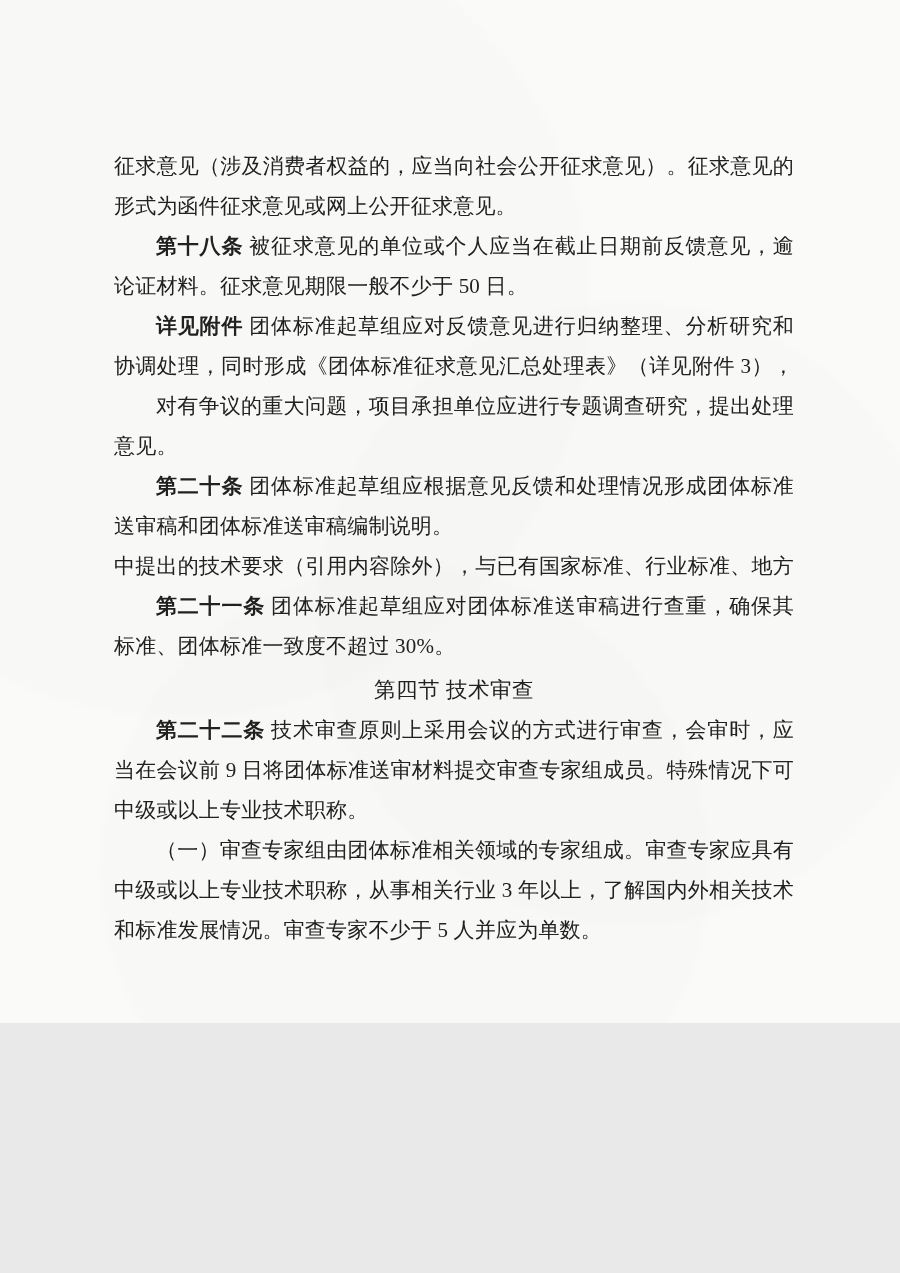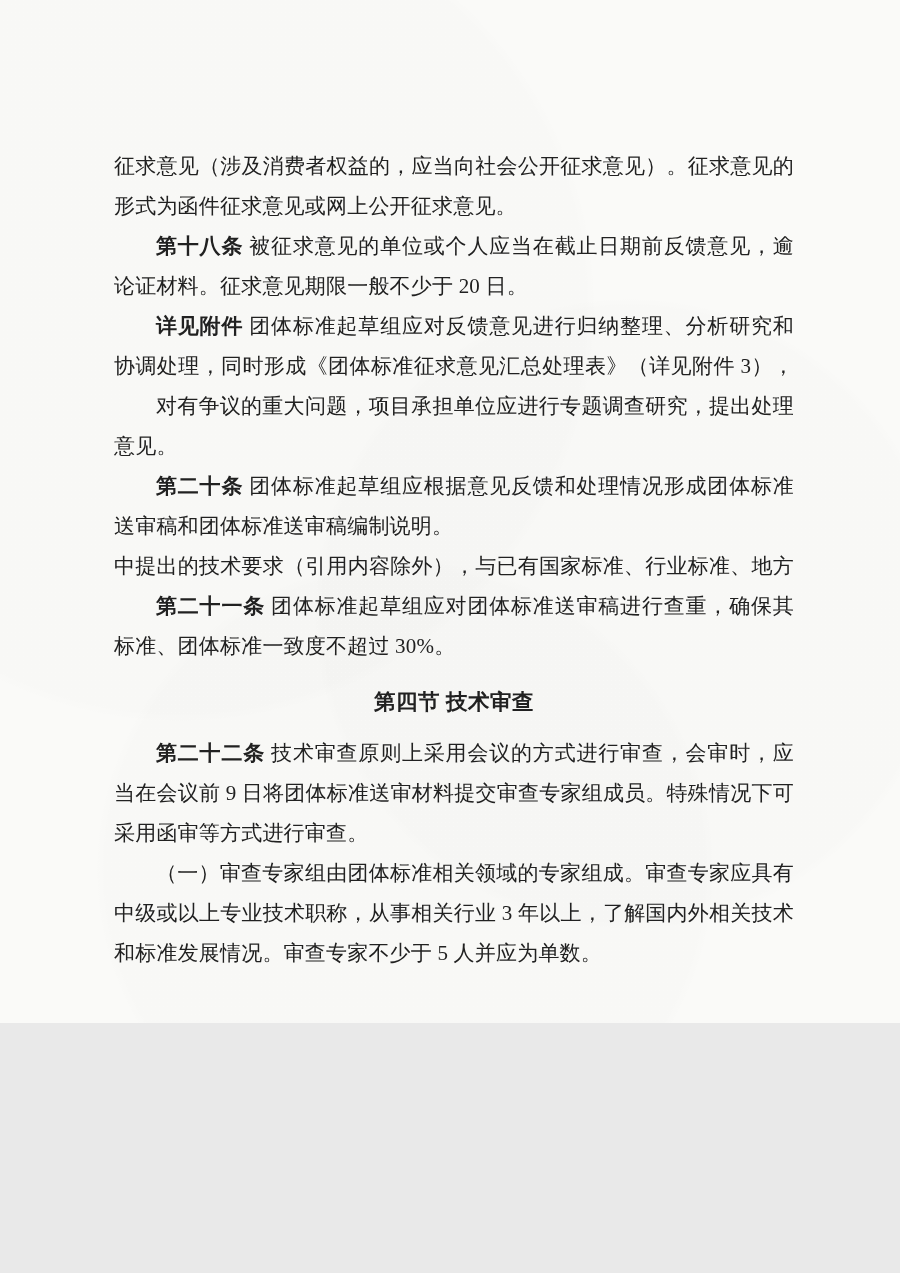--- a/index.html
+++ b/index.html
@@ -43,64 +43,63 @@
   }
   .line.ind {
     text-indent: 42px;
   }
   .artnum {
     font-weight: 700;
   }
   .section-heading {
     height: 40px;
     line-height: 40px;
-    margin-top: 16px;
+    margin-top: 4px;
     text-align: center;
-    font-weight: 700;
+    font-weight: 400;
     font-size: 21.5px;
     letter-spacing: 0.5px;
   }
   .block-after-heading {
-    margin-top: 11px;
   }
   .page-number {
     position: absolute;
     left: 117px;
     top: 1137px;
     font-size: 20px;
     letter-spacing: 3px;
     color: #2b2b2b;
   }
 </style>
 </head>
 <body>
 
 <div class="page">
   <div class="doc-body">
 
     <div class="line fill"><span class="artnum"></span><span>征求意见（涉及消费者权益的，应当向社会公开征求意见）。征求意见的</span></div>
     <div class="line"><span class="artnum"></span><span>形式为函件征求意见或网上公开征求意见。</span></div>
     <div class="line ind fill"><span class="artnum">第十八条</span><span> 被征求意见的单位或个人应当在截止日期前反馈意见，逾</span></div>
-    <div class="line"><span class="artnum"></span><span>论证材料。征求意见期限一般不少于 20 日。</span></div>
+    <div class="line"><span class="artnum"></span><span>论证材料。征求意见期限一般不少于 50 日。</span></div>
     <div class="line ind fill"><span class="artnum">详见附件</span><span> 团体标准起草组应对反馈意见进行归纳整理、分析研究和</span></div>
     <div class="line fill"><span class="artnum"></span><span>协调处理，同时形成《团体标准征求意见汇总处理表》（详见附件 3），</span></div>
     <div class="line ind fill"><span class="artnum"></span><span>对有争议的重大问题，项目承担单位应进行专题调查研究，提出处理</span></div>
     <div class="line"><span class="artnum"></span><span>意见。</span></div>
     <div class="line ind fill"><span class="artnum">第二十条</span><span> 团体标准起草组应根据意见反馈和处理情况形成团体标准</span></div>
     <div class="line"><span class="artnum"></span><span>送审稿和团体标准送审稿编制说明。</span></div>
     <div class="line fill"><span class="artnum"></span><span>中提出的技术要求（引用内容除外），与已有国家标准、行业标准、地方</span></div>
     <div class="line ind fill"><span class="artnum">第二十一条</span><span> 团体标准起草组应对团体标准送审稿进行查重，确保其</span></div>
     <div class="line"><span class="artnum"></span><span>标准、团体标准一致度不超过 30%。</span></div>
 
     <div class="section-heading">第四节  技术审查</div>
 
     <div class="block-after-heading">
       <div class="line ind fill"><span class="artnum">第二十二条</span><span> 技术审查原则上采用会议的方式进行审查，会审时，应</span></div>
       <div class="line fill"><span class="artnum"></span><span>当在会议前 9 日将团体标准送审材料提交审查专家组成员。特殊情况下可</span></div>
-      <div class="line"><span class="artnum"></span><span>采用函审等方式进行审查。</span></div>
+      <div class="line"><span class="artnum"></span><span>中级或以上专业技术职称。</span></div>
       <div class="line ind fill"><span class="artnum"></span><span>（一）审查专家组由团体标准相关领域的专家组成。审查专家应具有</span></div>
       <div class="line fill"><span class="artnum"></span><span>中级或以上专业技术职称，从事相关行业 3 年以上，了解国内外相关技术</span></div>
       <div class="line"><span class="artnum"></span><span>和标准发展情况。审查专家不少于 5 人并应为单数。</span></div>
     </div>
 
   </div>
 
   <div class="page-number">- 6 -</div>
 </div>
 

